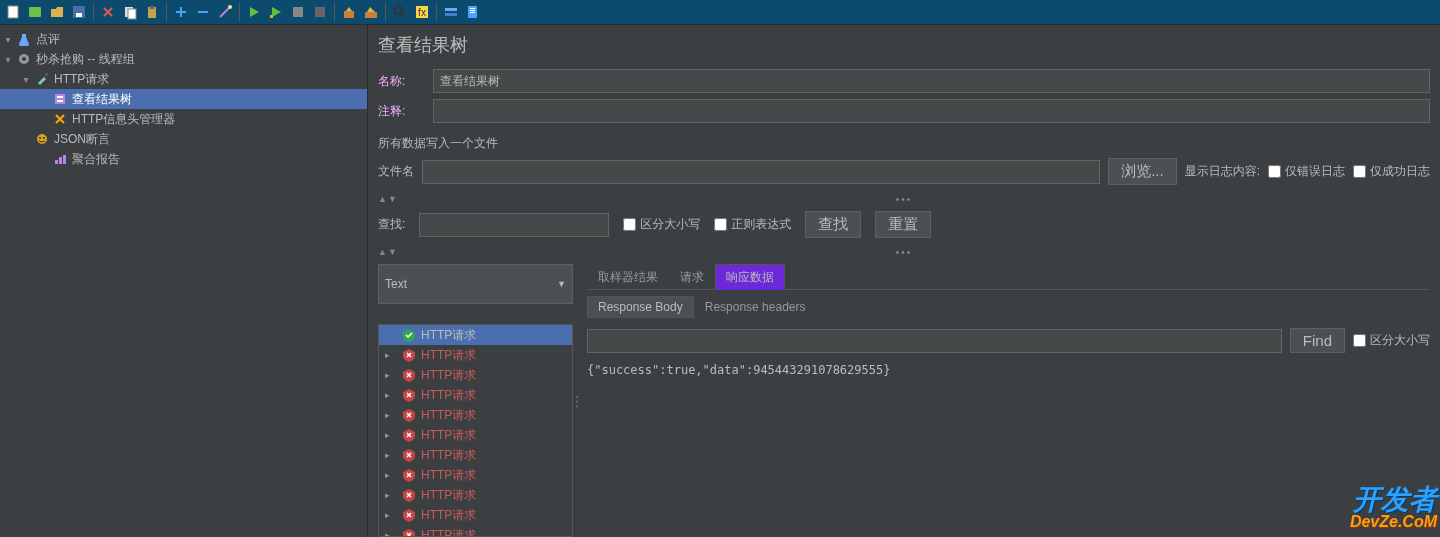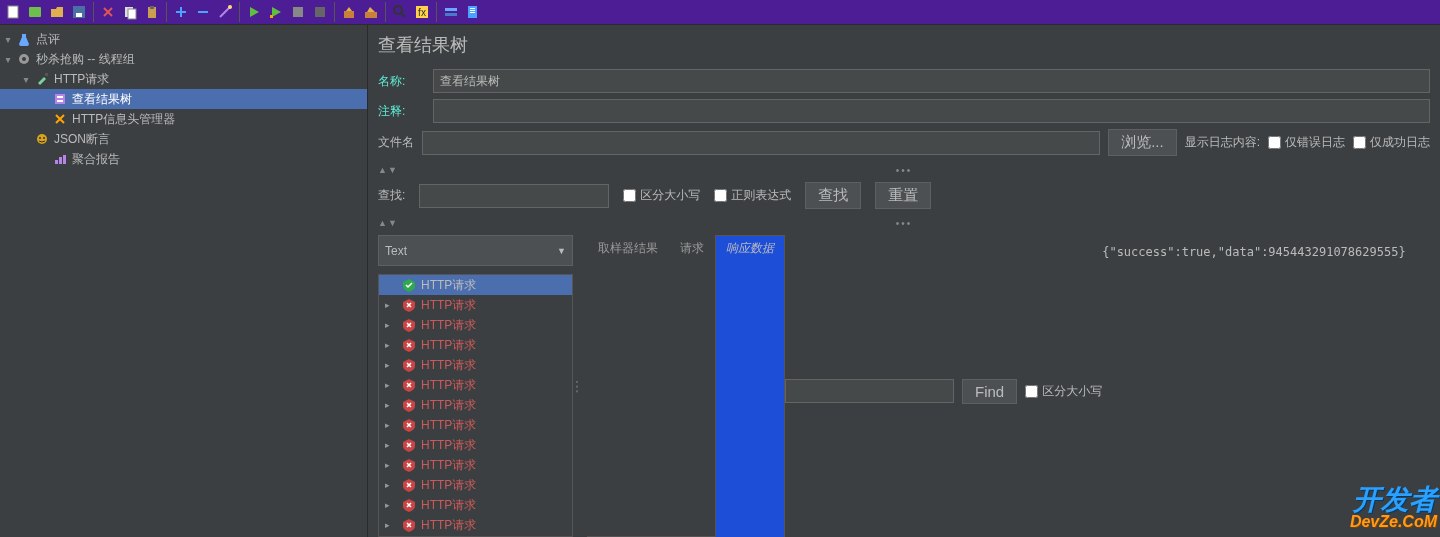--- a/index.html
+++ b/index.html
@@ -10,21 +10,21 @@
   color: #bbbbbb;
   width: 1440px;
   height: 537px;
   overflow: hidden;
   position: relative;
 }
 
 
 .toolbar {
   height: 25px;
-  background: #4c1d95;
+  background: #0c4a6e;
   border-bottom: 1px solid #2b2b2b;
   display: flex;
   align-items: center;
   padding: 4px 2px;
 }
 .toolbar .tb-icon {
   width: 20px;
   height: 20px;
   margin: 0 1px;
   display: flex;
@@ -93,21 +93,21 @@
   margin-bottom: 12px;
 }
 .form-row {
   display: flex;
   align-items: center;
   margin-bottom: 6px;
 }
 .form-label {
   width: 55px;
   text-align: left;
-  color: #5eead4;
+  color: #f0abfc;
 }
 .form-input {
   flex: 1;
   height: 24px;
   background: #45494a;
   border: 1px solid #646464;
   color: #bbbbbb;
   padding: 0 6px;
   font-size: 12px;
 }
@@ -184,27 +184,27 @@
 
 .results-left {
   width: 195px;
   display: flex;
   flex-direction: column;
 }
 .dropdown {
   background: #4c5052;
   border: 1px solid #5e6060;
   color: #bbbbbb;
-  height: 31px;
+  height: 40px;
   padding: 0 6px;
   cursor: pointer;
   display: flex;
   align-items: center;
   justify-content: space-between;
-  margin-bottom: 8px;
+  margin-bottom: 20px;
 }
 .dropdown .arrow { font-size: 9px; }
 
 .results-list {
   flex: 1;
   overflow-y: auto;
   border: 1px solid #555;
 }
 .result-row {
   display: flex;
@@ -226,39 +226,39 @@
   display: inline-flex;
   align-items: center;
   justify-content: center;
 }
 .result-label { color: #cc5a5a; }
 .result-row.success .result-label { color: #bbbbbb; }
 
 .results-right {
   flex: 1;
   display: flex;
+  flex-direction: column;
   padding-left: 6px;
 }
 .tabs {
   display: flex;
   border-bottom: 1px solid #555;
 }
 .tab {
   padding: 4px 10px;
   cursor: pointer;
   color: #999;
   border: 1px solid transparent;
   border-bottom: none;
   margin-bottom: -1px;
 }
 .tab.active {
-  background: #1d4ed8;
+  background: #6d28d9;
   border-color: #555;
   color: #bbbbbb;
-  font-style: italic;
 }
 .subtabs {
   display: flex;
   margin-top: 6px;
 }
 .subtab {
   padding: 3px 10px;
   cursor: pointer;
   color: #999;
   border: 1px solid transparent;
@@ -516,20 +516,21 @@
 
     <div class="form-row">
       <span class="form-label">名称:</span>
       <input class="form-input" value="查看结果树" style="">
     </div>
     <div class="form-row">
       <span class="form-label">注释:</span>
       <input class="form-input" value="" style="">
     </div>
 
+    <div class="section-label">所有数据写入一个文件</div>
     <div class="file-row">
       <span>文件名</span>
       <input class="form-input" value="" style="">
       <button class="btn">浏览...</button>
       <span>显示日志内容:</span>
       <label class="checkbox">
           <input type="checkbox" style="">
           <span>仅错误日志</span>
         </label>
       <label class="checkbox">
@@ -704,20 +705,24 @@
       </div>
 
       <div class="splitter-v"></div>
 
       <div class="results-right">
         <div class="tabs" id="tabs">
             <div class="tab">取样器结果</div>
             <div class="tab">请求</div>
             <div class="tab active">响应数据</div>
           </div>
+        <div class="subtabs" id="subtabs">
+            <div class="subtab active">Response Body</div>
+            <div class="subtab">Response headers</div>
+          </div>
         <div class="find-row">
           <input class="form-input" placeholder="" style="">
           <button class="btn">Find</button>
           <label class="checkbox">
               <input type="checkbox" style="">
               <span>区分大小写</span>
             </label>
         </div>
         <div class="response-body">{"success":true,"data":945443291078629555}</div>
       </div>

